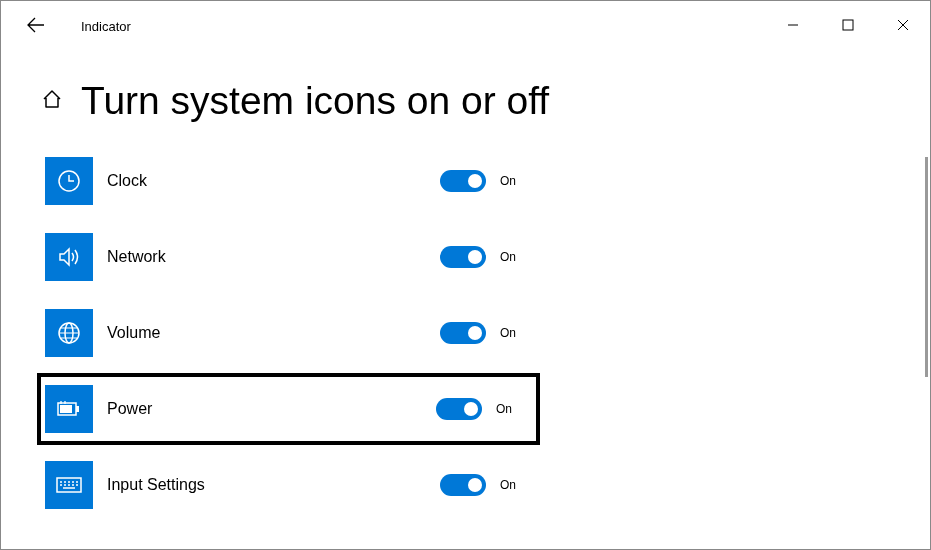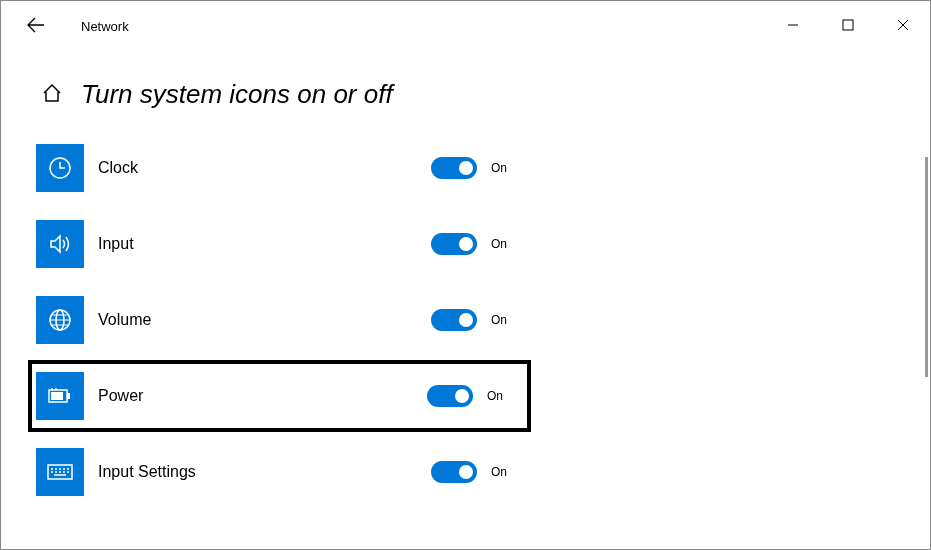--- a/index.html
+++ b/index.html
@@ -42,22 +42,22 @@
       justify-content: center;
       cursor: pointer;
     }
     .header {
       display: flex;
       align-items: center;
       gap: 18px;
       padding: 30px 0 32px 40px;
     }
     .home-icon { cursor: pointer; }
-    .page-title { font-size: 26px; font-weight: 400; font-style: italic; }
-    .list { padding-left: 35px; }
+    .page-title { font-size: 39px; font-weight: 400; }
+    .list { padding-left: 44px; }
     .row {
       display: flex;
       align-items: center;
       height: 52px;
       margin-bottom: 24px;
       width: 495px;
       position: relative;
     }
     .row.highlighted {
       border: 4px solid #000000;
@@ -117,21 +117,21 @@
   </style>
 </head>
 <body>
 
 <div class="titlebar">
   <div class="back-btn">
     <svg width="18" height="18" viewBox="0 0 18 18">
       <path d="M8 2 L1 9 L8 16 M1 9 H17" stroke="#000" stroke-width="1.3" fill="none"></path>
     </svg>
   </div>
-  <div class="app-title">Network</div>
+  <div class="app-title">Indicator</div>
   <div class="spacer"></div>
   <div class="win-controls">
     <div class="win-btn">
       <svg width="12" height="12" viewBox="0 0 12 12">
           <path d="M1 6 H11" stroke="#000" stroke-width="1"></path>
         </svg>
     </div>
     <div class="win-btn">
       <svg width="12" height="12" viewBox="0 0 12 12">
           <rect x="1" y="1" width="10" height="10" stroke="#000" stroke-width="1" fill="none"></rect>
@@ -170,21 +170,21 @@
     <div class="toggle-label">On</div>
   </div>
 
   <div class="row">
     <div class="icon-tile">
       <svg width="26" height="26" viewBox="0 0 26 26">
           <path d="M4 10 H8 L13 5 V21 L8 16 H4 Z" stroke="#fff" stroke-width="1.5" fill="none"></path>
           <path d="M16 9 Q19 13 16 17 M19 6 Q24 13 19 20" stroke="#fff" stroke-width="1.5" fill="none"></path>
         </svg>
     </div>
-    <div class="row-label">Input</div>
+    <div class="row-label">Network</div>
     <div class="toggle">
         <div class="knob"></div>
       </div>
     <div class="toggle-label">On</div>
   </div>
 
   <div class="row">
     <div class="icon-tile">
       <svg width="26" height="26" viewBox="0 0 26 26">
           <circle cx="13" cy="13" r="10" stroke="#fff" stroke-width="1.5" fill="none"></circle>

